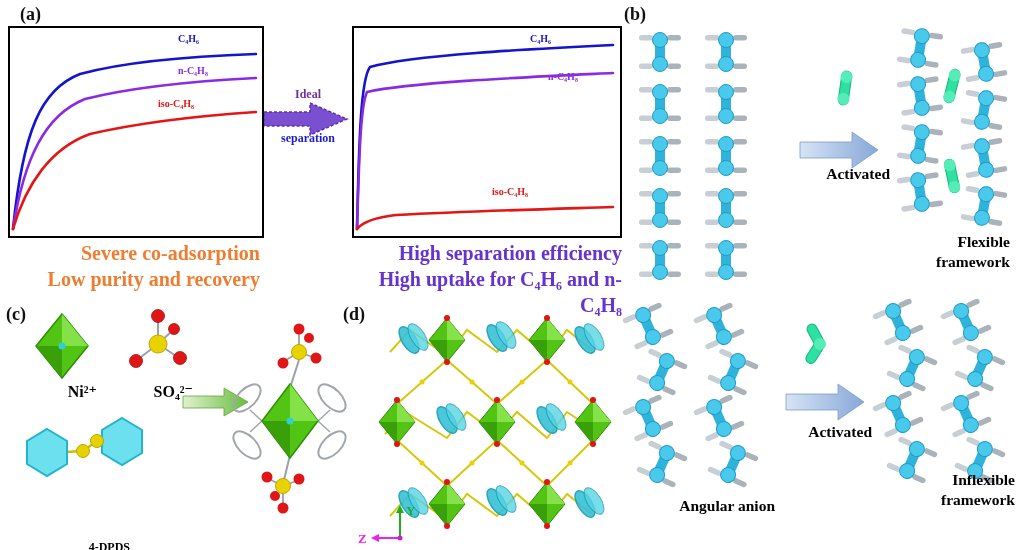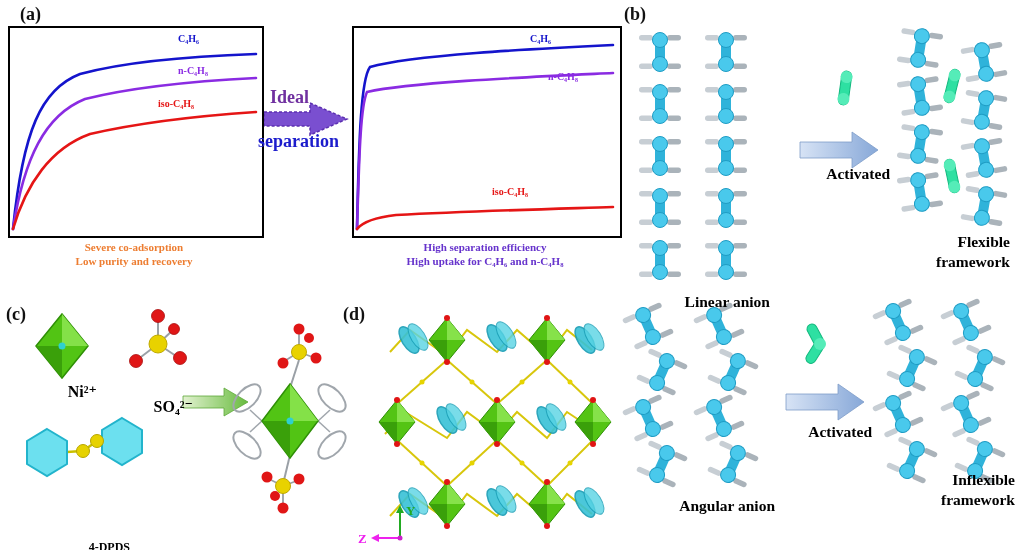--- a/index.html
+++ b/index.html
@@ -6,24 +6,24 @@
   .fig{position:relative;width:1017px;height:550px;background:#ffffff;
        font-family:"Liberation Serif","DejaVu Serif",serif;overflow:hidden;}
   .art{position:absolute;left:0;top:0;display:block;}
   .plabel{position:absolute;font-weight:700;font-size:18px;color:#111;z-index:6;}
   .pbox{position:absolute;border:2px solid #000;background:#fff;z-index:3;}
   .pbox svg{display:block;}
   .clabel{position:absolute;font-weight:700;font-size:10px;white-space:nowrap;z-index:4;}
   .c-blue{color:#1414cc}
   .c-purple{color:#8a2be2}
   .c-red{color:#e51515}
-  .cap{position:absolute;font-weight:700;font-size:11px;text-align:center;line-height:1.3;z-index:5;}
+  .cap{position:absolute;font-weight:700;font-size:20px;text-align:right;line-height:1.3;z-index:5;}
   .cap-orange{color:#ed7d31}
   .cap-purple{color:#6633cc}
-  .tlabel{position:absolute;font-weight:700;font-size:18px;text-align:left;z-index:5;white-space:nowrap;}
+  .tlabel{position:absolute;font-weight:700;font-size:12px;text-align:center;z-index:5;white-space:nowrap;}
   .t-ideal{color:#7030a0}
   .t-adsorb{color:#1c1ccc}
   .struct-label{position:absolute;font-weight:700;font-size:15.5px;color:#000;text-align:right;line-height:1.3;z-index:5;}
 </style>
 </head>
 <body>
 
 <div class="fig">
 
   <svg class="art" width="1017" height="550" viewBox="0 0 1017 550">
@@ -296,36 +296,35 @@
 
   <div class="cap cap-orange" style="left:8px;top:240px;width:252px;">
     <div>Severe co-adsorption</div>
     <div>Low purity and recovery</div>
   </div>
   <div class="cap cap-purple" style="left:348px;top:240px;width:274px;">
     <div>High separation efficiency</div>
     <div>High uptake for C₄H₆ and n-C₄H₈</div>
   </div>
 
-  <div class="struct-label" style="left:620px;top:292px;width:150px;">Linear anion</div>
   <div class="struct-label" style="left:800px;top:164px;width:90px;">Activated</div>
   <div class="struct-label" style="left:885px;top:232px;width:125px;">
     <div>Flexible</div>
     <div>framework</div>
   </div>
 
   <div class="struct-label" style="left:615px;top:496px;width:160px;">Angular anion</div>
   <div class="struct-label" style="left:782px;top:422px;width:90px;">Activated</div>
   <div class="struct-label" style="left:880px;top:470px;width:135px;">
     <div>Inflexible</div>
     <div>framework</div>
   </div>
 
   <div class="struct-label" style="left:27px;top:382px;width:70px;font-size:16px;">Ni²⁺</div>
-  <div class="struct-label" style="left:123px;top:397px;width:70px;font-size:16px;">SO₄²⁻</div>
+  <div class="struct-label" style="left:123px;top:382px;width:70px;font-size:16px;">SO₄²⁻</div>
   <div class="struct-label" style="left:40px;top:504px;width:90px;font-size:12px;margin-top:36px;">4-DPDS</div>
 
   <div class="plabel" style="left:20px;top:4px;">(a)</div>
   <div class="plabel" style="left:624px;top:4px;">(b)</div>
   <div class="plabel" style="left:6px;top:304px;">(c)</div>
   <div class="plabel" style="left:343px;top:304px;">(d)</div>
 
 </div>
 
 </body></html>

